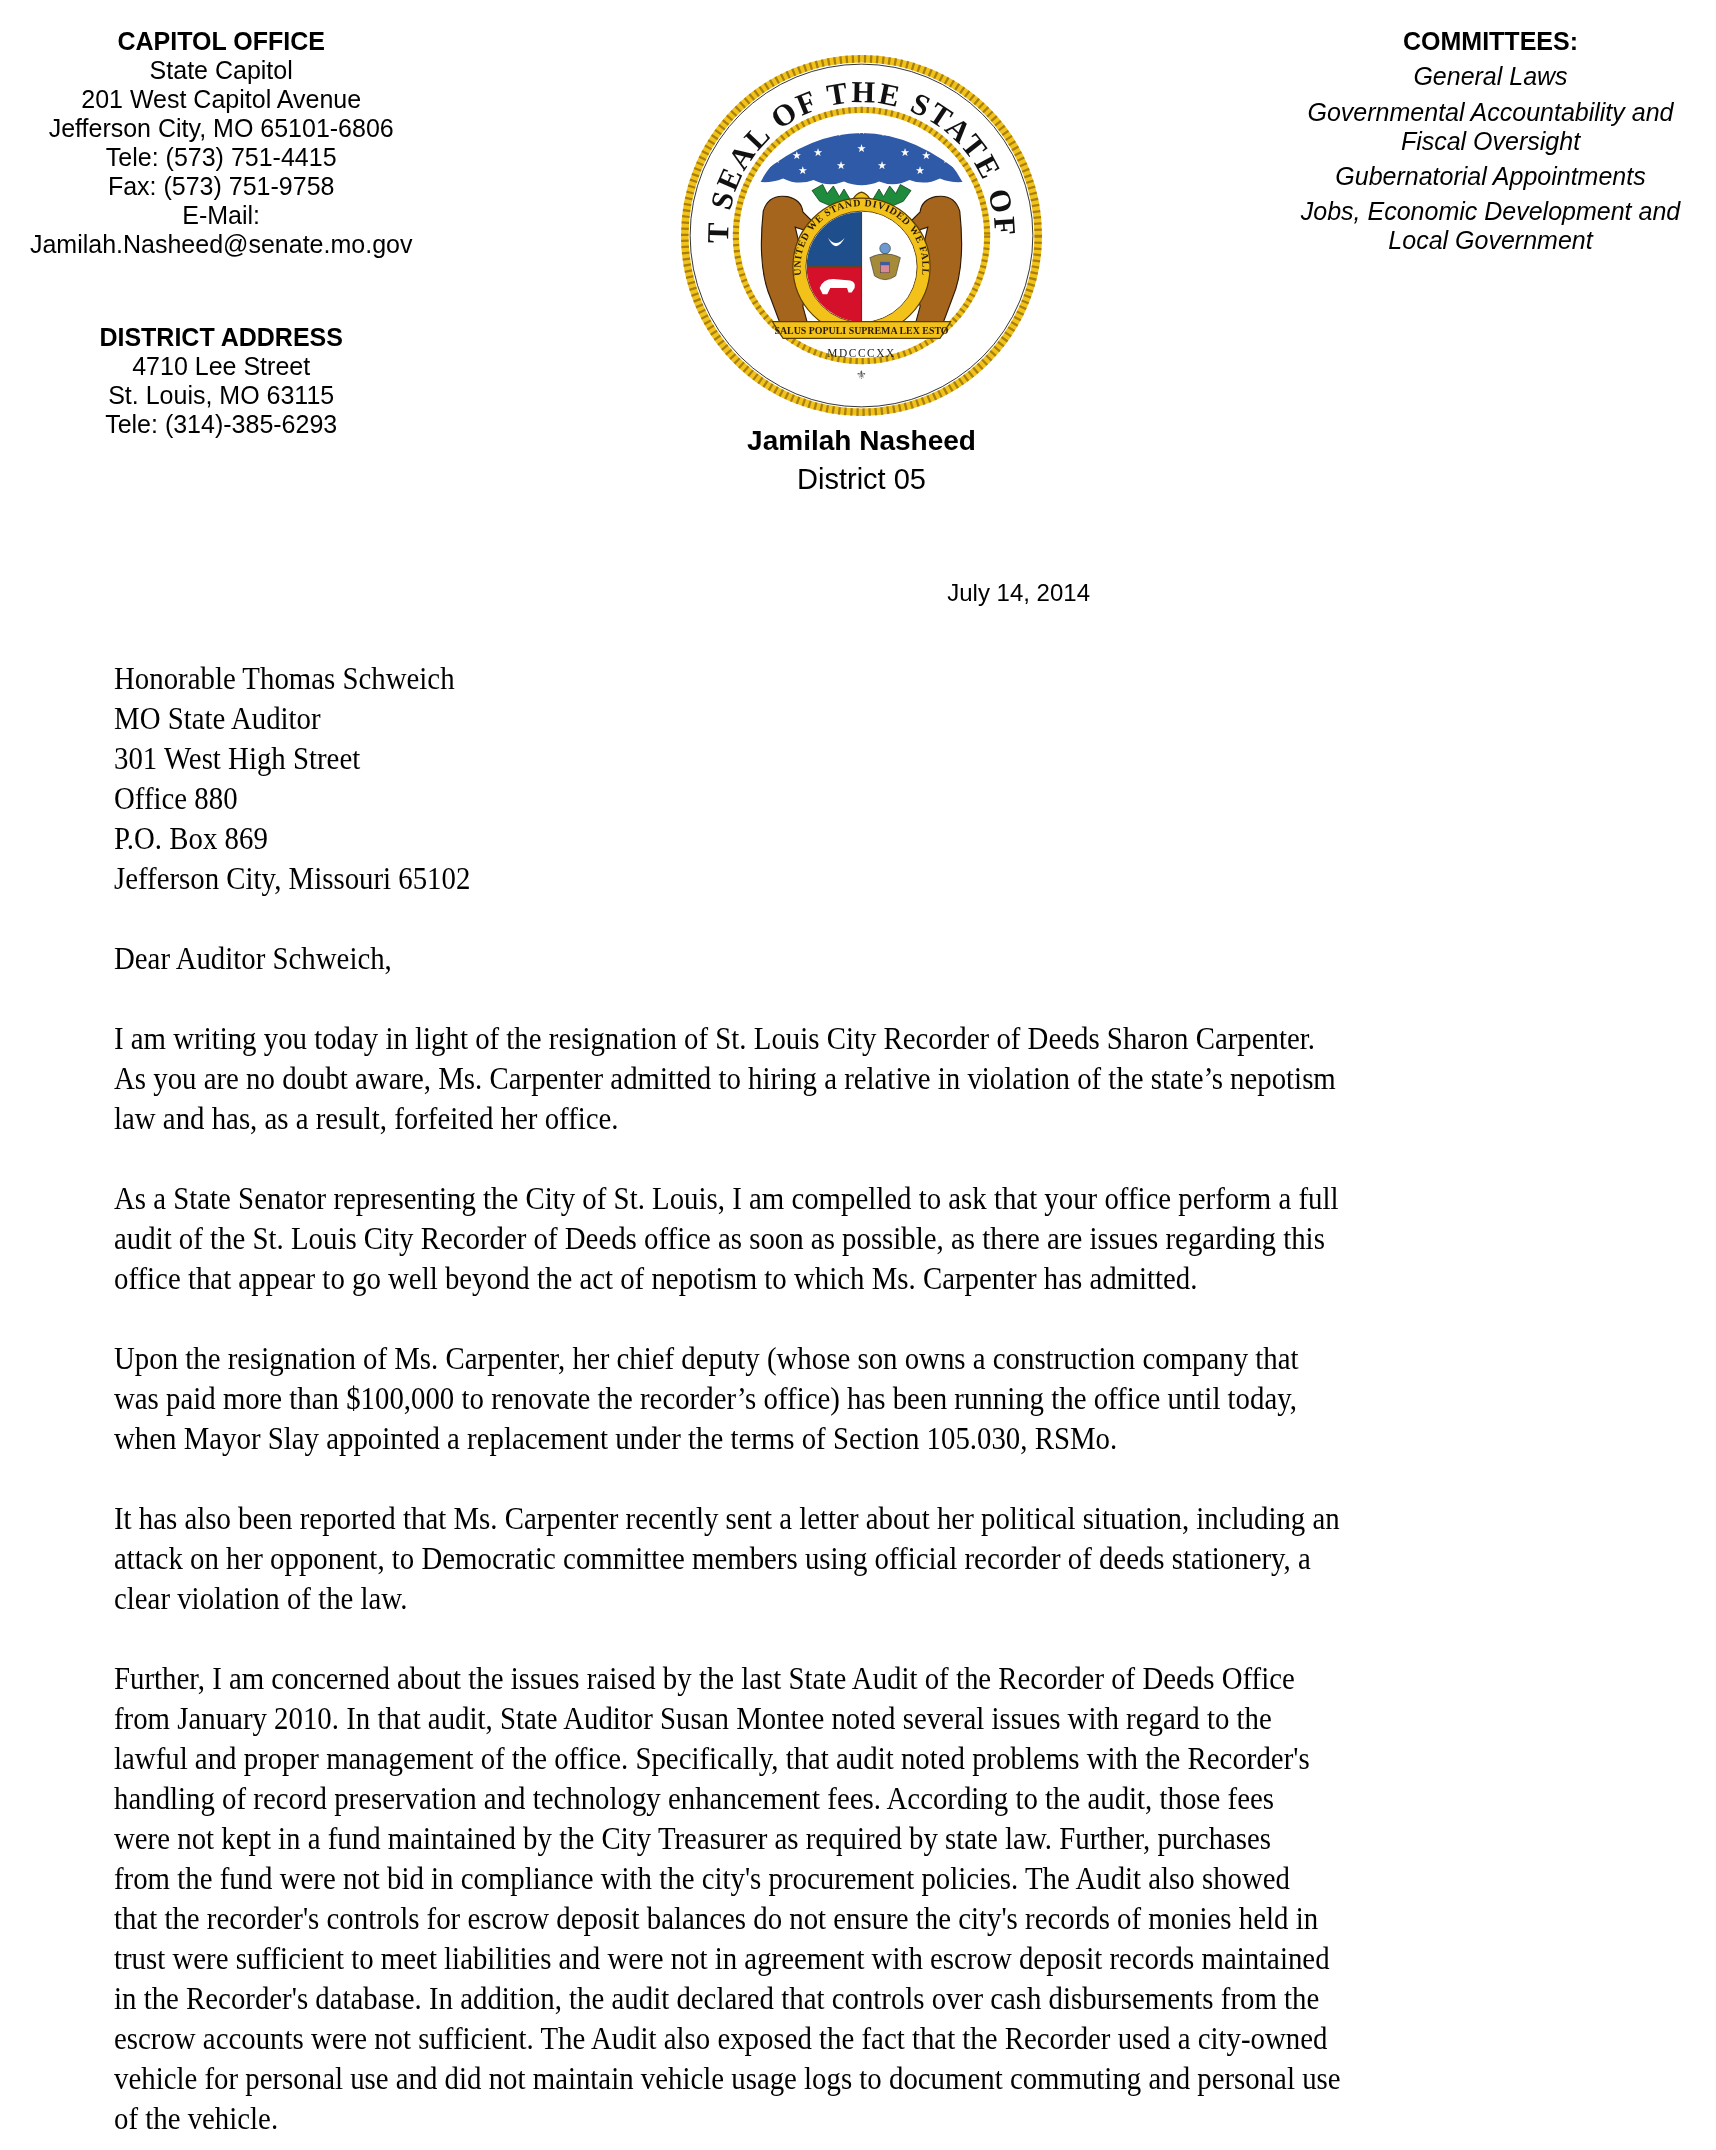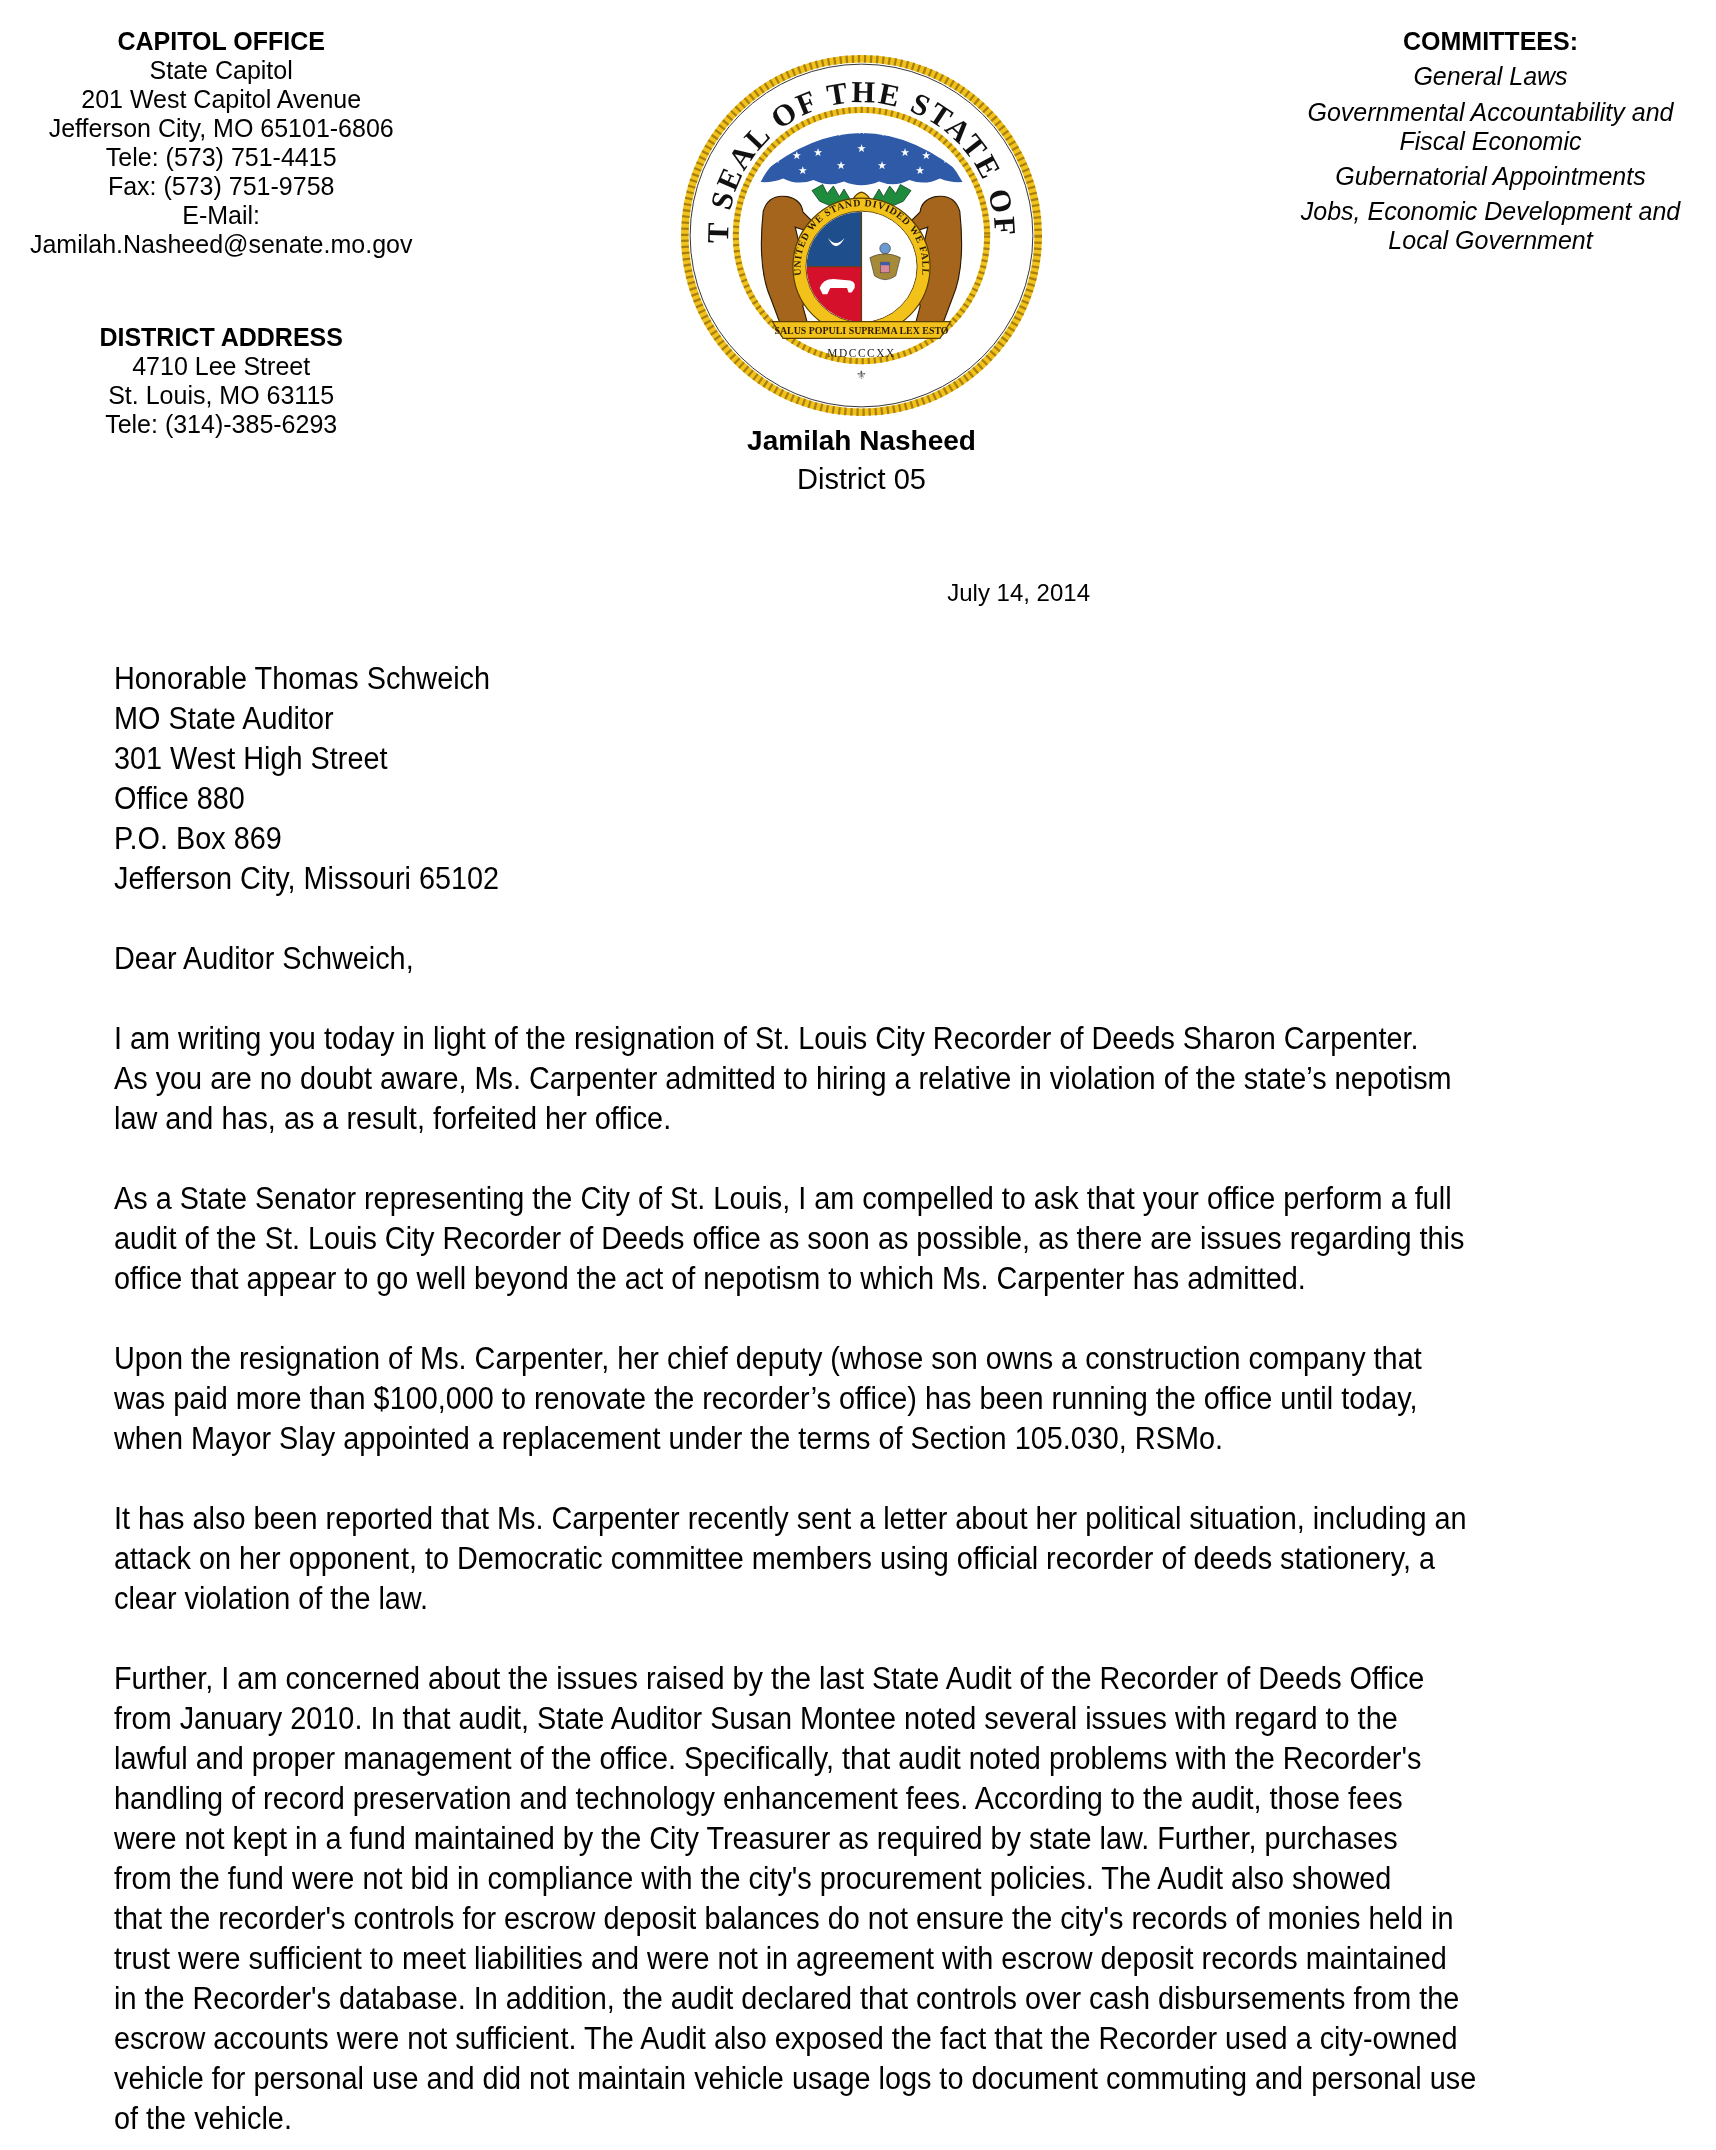--- a/index.html
+++ b/index.html
@@ -1,18 +1,18 @@
 <!DOCTYPE html>
 <html style="font-size:12.2px"><head>
 <meta charset="utf-8">
 <style>
   html, body { margin: 0; padding: 0; background: #ffffff; }
   body { width: 1716px; height: 2151px; position: relative; overflow: hidden; color: #000; }
   .sans { font-family: "Liberation Sans", sans-serif; }
-  .serif { font-family: Liberation Sans, sans-serif; }
+  .serif { font-family: Liberation Serif, serif; }
   .hdr-block { position: absolute; text-align: center; font-size: 25px; line-height: 29px; }
   .hdr-block .ttl { font-weight: bold; }
   #capitol { left: 15.2px; top: 27.4px; width: 412px; }
   #district { left: 15.2px; top: 323px; width: 412px; }
   #committees { left: 1281px; top: 27.4px; width: 419px; }
   #committees .item { margin-top: 6.1px; font-style: italic; }
   #committees .item:first-of-type { margin-top: 0; }
   #seal { position: absolute; left: 681px; top: 55px; width: 361px; height: 361px; }
   #sender { position: absolute; left: 633px; top: 421px; width: 457px; text-align: center; }
   #sender .name { font-size: 28px; font-weight: bold; line-height: 40px; }
@@ -42,21 +42,21 @@
   <div class="ttl">DISTRICT ADDRESS</div>
   <div>4710 Lee Street</div>
   <div>St. Louis, MO 63115</div>
   <div>Tele: (314)-385-6293</div>
 </div>
 
 <div id="committees" class="hdr-block sans">
   <div class="ttl">COMMITTEES:</div>
   <div class="item" style="white-space:pre-line">General Laws</div>
   <div class="item" style="white-space:pre-line">Governmental Accountability and
-Fiscal Economic</div>
+Fiscal Oversight</div>
   <div class="item" style="white-space:pre-line">Gubernatorial Appointments</div>
   <div class="item" style="white-space:pre-line">Jobs, Economic Development and
 Local Government</div>
 </div>
 
 <div id="seal">
   <svg viewBox="0 0 474 474" width="361" height="361" xmlns="http://www.w3.org/2000/svg">
     <defs>
       <path id="arcTop" d="M 62 237 A 175 175 0 0 1 412 237"></path>
       <path id="arcBot" d="M 80 250 A 160 160 0 0 0 394 250"></path>

